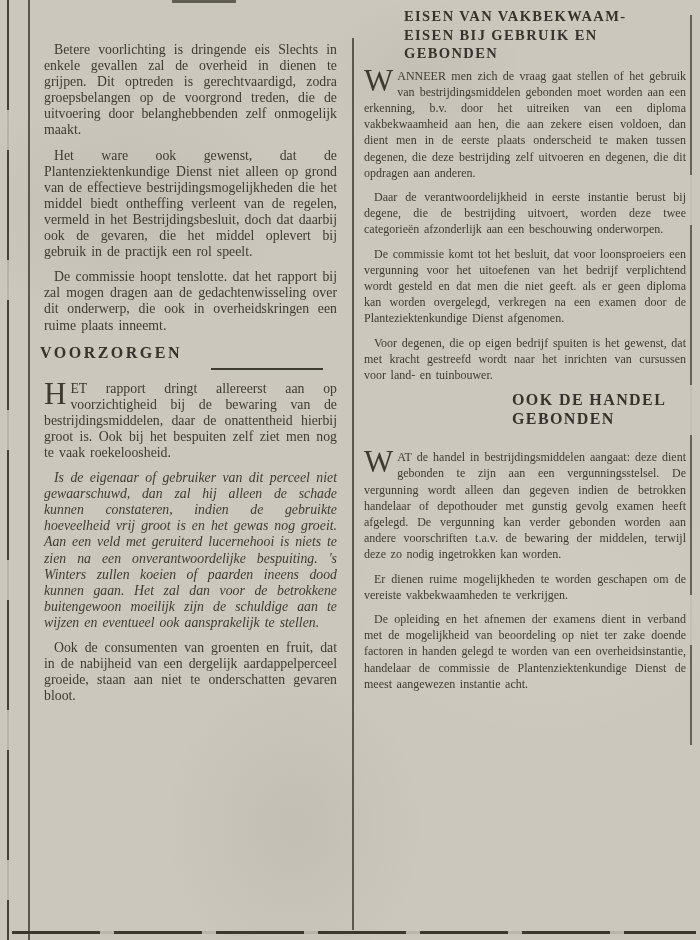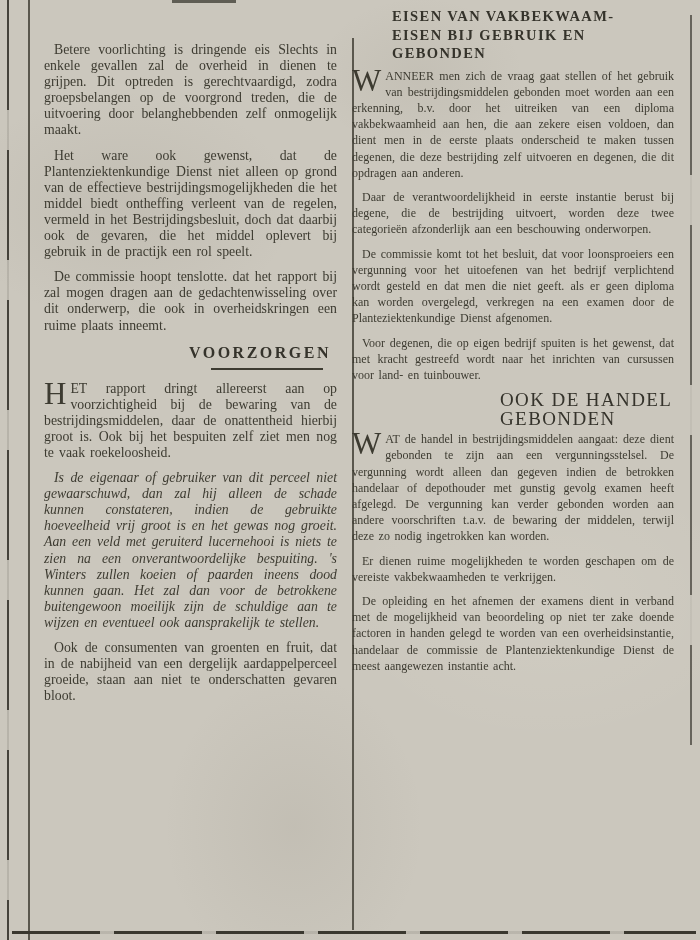--- a/index.html
+++ b/index.html
@@ -29,54 +29,54 @@
     background:repeating-linear-gradient(180deg,rgba(85,82,74,0.85) 0 160px,rgba(85,82,74,0.08) 160px 210px);
   }
   .rule-bottom{
     left:12px;top:931px;width:684px;height:3px;
     background:repeating-linear-gradient(90deg,#3a382f 0 88px,rgba(58,56,47,0.12) 88px 102px);
   }
   .mark-top{left:172px;top:0;width:64px;height:3px;background:#44423a;opacity:.8;}
 
   .col{position:absolute;}
   .col-left{left:40px;top:42px;width:297px;}
-  .col-right{left:348px;top:7px;width:326px;}
+  .col-right{left:360px;top:7px;width:326px;}
 
   p.body{
     margin:0 0 9px 4px;
     font-size:13.8px;line-height:16.1px;
     text-align:justify;word-spacing:1.6px;
   }
   .col-right p.body{font-size:12px;line-height:16.2px;margin-bottom:8px;}
   .ind{text-indent:10px;}
   .ital{font-style:italic;}
   .dc::first-letter{
     float:left;
     font-size:31px;line-height:24px;
     padding:1px 4px 0 0;
     font-weight:400;
   }
 
   .h-left{
     font-weight:bold;font-size:16px;letter-spacing:2.5px;
-    text-align:right;padding-right:6px;margin:10px 0 0 0;
+    text-align:left;padding-right:6px;margin:10px 0 0 0;
     color:#35332b;
   }
   .h-left-rule{
     width:112px;height:2px;background:#3d3b31;
     margin:6px 14px 11px auto;
   }
   .h-right{
     font-weight:bold;font-size:14.5px;letter-spacing:1.4px;
     line-height:18.5px;margin:0 0 5px 0;color:#35332b;
   }
   .h-right .hline{display:block;padding-left:44px;}
   .h-sub{
-    font-weight:normal;font-size:19px;letter-spacing:1.4px;
-    line-height:18.5px;margin:5px 0 3px 0;color:#35332b;
+    font-weight:bold;font-size:16px;letter-spacing:1.4px;
+    line-height:18.5px;margin:5px 0 21px 0;color:#35332b;
   }
   .h-sub .hline{display:block;padding-left:152px;}
 </style>
 </head>
 <body>
 
 <div class="page">
 
   <div class="rule rule-left-outer"></div>
   <div class="rule rule-left-inner"></div>

